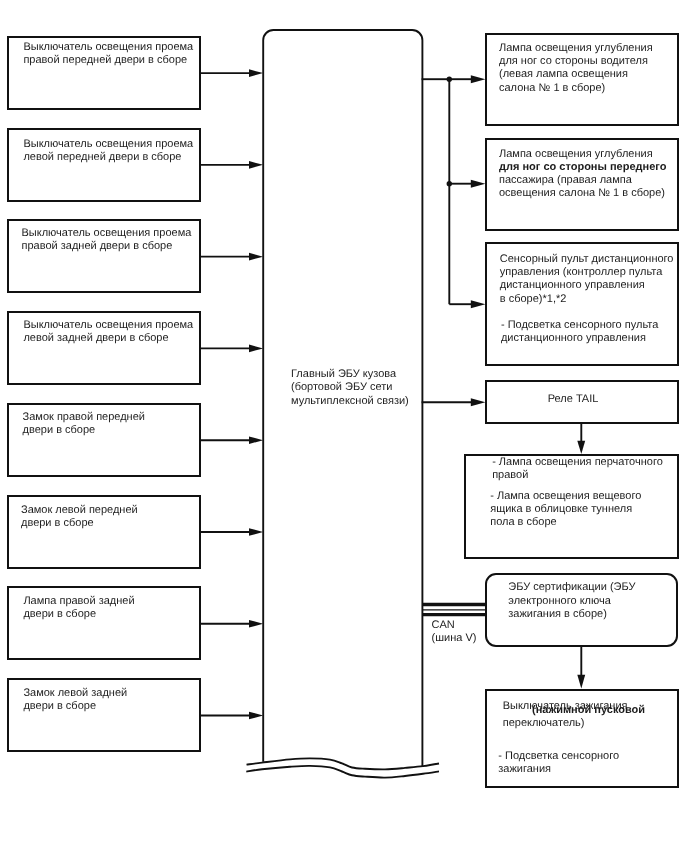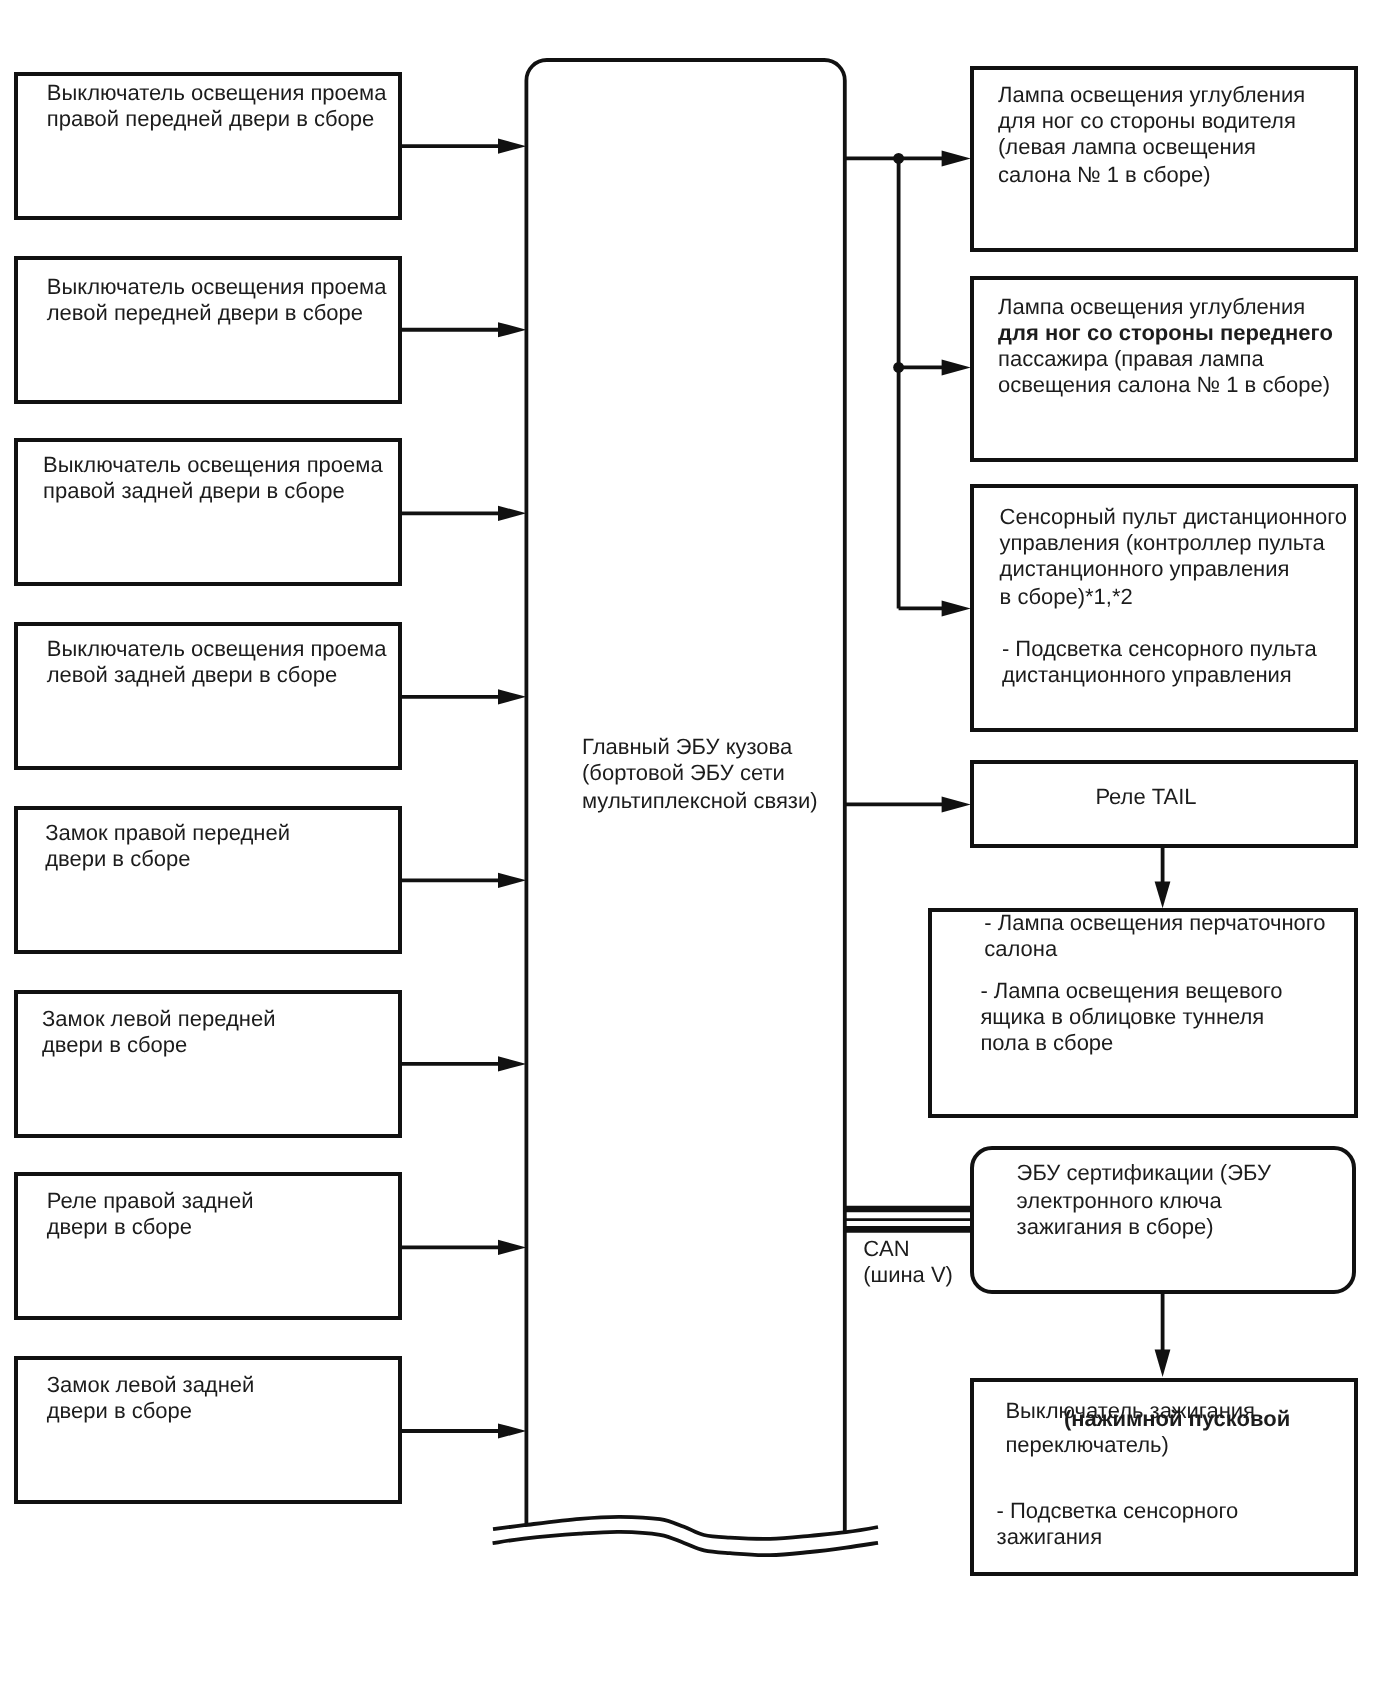--- a/index.html
+++ b/index.html
@@ -111,21 +111,21 @@
   <div class="box" style="left:7px;top:311.1px;width:194px;height:74px;"></div>
   <div class="txt" style="left:23.4px;top:318.80px;">Выключатель освещения проема</div>
   <div class="txt" style="left:23.4px;top:332.00px;">левой задней двери в сборе</div>
   <div class="box" style="left:7px;top:402.9px;width:194px;height:74px;"></div>
   <div class="txt" style="left:22.6px;top:411.10px;">Замок правой передней</div>
   <div class="txt" style="left:22.6px;top:424.30px;">двери в сборе</div>
   <div class="box" style="left:7px;top:494.6px;width:194px;height:74px;"></div>
   <div class="txt" style="left:21.0px;top:503.90px;">Замок левой передней</div>
   <div class="txt" style="left:21.0px;top:517.10px;">двери в сборе</div>
   <div class="box" style="left:7px;top:586.4px;width:194px;height:74px;"></div>
-  <div class="txt" style="left:23.4px;top:595.10px;">Реле правой задней</div>
+  <div class="txt" style="left:23.4px;top:595.10px;">Лампа правой задней</div>
   <div class="txt" style="left:23.4px;top:608.30px;">двери в сборе</div>
   <div class="box" style="left:7px;top:678.2px;width:194px;height:74px;"></div>
   <div class="txt" style="left:23.4px;top:686.80px;">Замок левой задней</div>
   <div class="txt" style="left:23.4px;top:700.00px;">двери в сборе</div>
   <div class="txt" style="left:291.0px;top:368.20px;">Главный ЭБУ кузова</div>
   <div class="txt" style="left:291.0px;top:381.40px;">(бортовой ЭБУ сети</div>
   <div class="txt" style="left:291.0px;top:394.60px;">мультиплексной связи)</div>
   <div class="txt" style="left:431.6px;top:618.90px;">CAN</div>
   <div class="txt" style="left:431.6px;top:631.90px;">(шина V)</div>
   <div class="box rbox" style="left:484.8px;top:32.7px;width:193.8px;height:93.7px;"></div>
@@ -142,21 +142,21 @@
   <div class="txt" style="left:499.8px;top:252.60px;">Сенсорный пульт дистанционного</div>
   <div class="txt" style="left:499.8px;top:265.90px;">управления (контроллер пульта</div>
   <div class="txt" style="left:499.8px;top:279.20px;">дистанционного управления</div>
   <div class="txt" style="left:499.8px;top:292.50px;">в сборе)*1,*2</div>
   <div class="txt" style="left:497.9px;top:319.20px;"> - Подсветка сенсорного пульта</div>
   <div class="txt" style="left:497.9px;top:332.20px;"> дистанционного управления</div>
   <div class="box rbox" style="left:484.8px;top:380.3px;width:193.8px;height:44.1px;"></div>
   <div class="txt" style="left:547.7px;top:392.90px;">Реле TAIL</div>
   <div class="box rbox" style="left:464.4px;top:453.6px;width:214.2px;height:105.8px;"></div>
   <div class="txt" style="left:489.1px;top:455.90px;"> - Лампа освещения перчаточного</div>
-  <div class="txt" style="left:489.1px;top:468.60px;"> салона</div>
+  <div class="txt" style="left:489.1px;top:468.60px;"> правой</div>
   <div class="txt" style="left:490.2px;top:489.50px;">- Лампа освещения вещевого</div>
   <div class="txt" style="left:490.2px;top:502.60px;">ящика в облицовке туннеля</div>
   <div class="txt" style="left:490.2px;top:515.70px;">пола в сборе</div>
   <div class="box rbox rounded" style="left:484.9px;top:572.9px;width:193.6px;height:74.0px;"></div>
   <div class="txt" style="left:508.3px;top:581.30px;">ЭБУ сертификации (ЭБУ</div>
   <div class="txt" style="left:508.3px;top:594.50px;">электронного ключа</div>
   <div class="txt" style="left:508.3px;top:607.70px;">зажигания в сборе)</div>
   <div class="box rbox" style="left:484.8px;top:688.9px;width:193.8px;height:99.5px;"></div>
   <div class="txt" style="left:502.7px;top:700px;">Выключатель зажигания</div>
   <div class="txt" style="left:532px;top:704.00px;font-weight:bold;">(нажимной пусковой</div>

